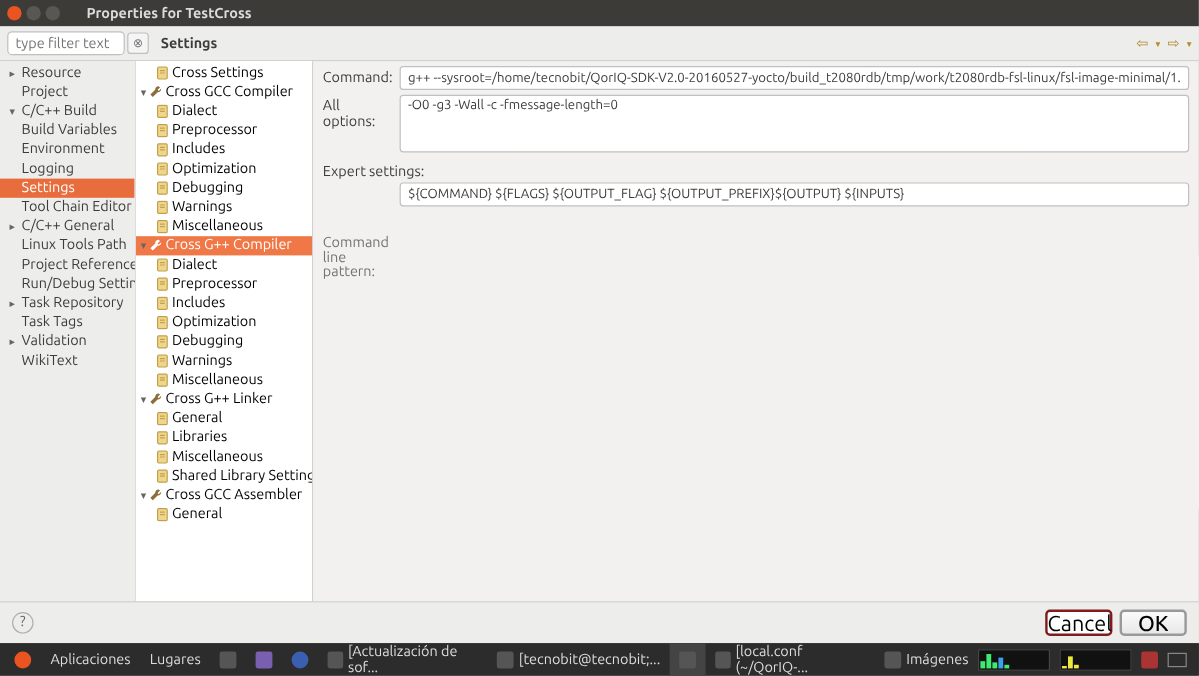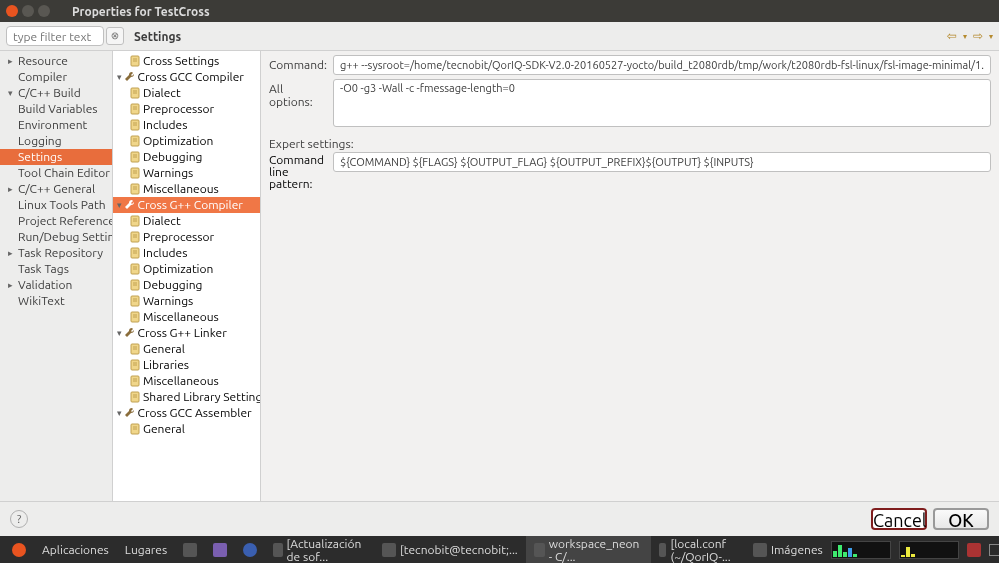--- a/index.html
+++ b/index.html
@@ -25,21 +25,21 @@
     .tree .node { padding: 1px 4px; white-space: nowrap; line-height: 14px; display:flex; align-items:center; gap:2px; cursor: default; }
     .tree .node.lvl1 { padding-left: 16px; }
     .tree .node.selected { background: #f07746; color: #fff; }
     .tree .ticon { width: 12px; height: 12px; display:inline-flex; align-items:center; justify-content:center; }
     .content { flex: 1; padding: 4px 8px; background: #f2f1f0; position: relative; }
     .field-row { display: flex; align-items: flex-start; gap: 6px; margin-bottom: 4px; }
     .field-label { width: 58px; color: #3c3c3c; padding-top: 3px; }
     .field-input { flex: 1; height: 20px; border: 1px solid #c0c0c0; border-radius: 3px; padding: 0 6px; background: #fff; color: #3c3c3c; font-size: 11px; }
     .field-textarea { flex: 1; height: 48px; border: 1px solid #c0c0c0; border-radius: 3px; padding: 2px 6px; background: #fff; color: #3c3c3c; resize: none; font-size: 11px; }
     .expert-label { margin-top: 10px; color: #3c3c3c; }
-    .multiline-label { width: 58px; color: #000000; line-height: 12px; padding-top: 2px; }
+    .multiline-label { width: 58px; color: #737373; line-height: 12px; padding-top: 2px; margin-top: 43px; }
     .footer { display: flex; align-items: center; padding: 6px 10px; border-top: 1px solid #d0d0d0; background: #ededec; }
     .help-btn { width: 18px; height: 18px; border: 1px solid #b0b0b0; border-radius: 50%; text-align: center; line-height: 16px; color: #666; cursor: pointer; }
     .btn { width: 56px; height: 22px; border: 2px solid #7f1d1d; border-radius: 4px; background: #fff; cursor: pointer; margin-left: 6px; font-size: 18px; }
     .btn.primary { background: linear-gradient(#fafafa,#e8e8e8); border-color: #999; font-weight: 500; }
     .taskbar { position: absolute; bottom: 0; left: 0; right: 0; height: 27px; background: #2c2c2c; display: flex; align-items: center; padding: 0 4px; color: #ddd; }
     .tb-item { display: flex; align-items: center; gap: 4px; padding: 0 8px; height: 27px; cursor: pointer; font-size: 11px; }
     .tb-icon { width: 14px; height: 14px; background: #555; border-radius: 2px; display:inline-block; }
     .tb-right { margin-left: auto; display: flex; align-items: center; gap: 8px; padding-right: 6px; }
     .tb-ind { width: 60px; height: 18px; background: #111; border: 1px solid #444; display:flex; align-items:flex-end; gap:1px; padding:1px; }
     .tb-ind span { width:4px; background:#3eea6f; }
@@ -68,21 +68,21 @@
     </div>
   </div>
 
   <div class="body">
     <div class="nav" id="nav-list">
         <div class="item">
           <span class="expander">▸</span>
           <span>Resource</span>
         </div>
         <div class="item lvl1">
-          <span>Compiler</span>
+          <span>Project</span>
         </div>
         <div class="item">
           <span class="expander">▾</span>
           <span>C/C++ Build</span>
         </div>
         <div class="item lvl1">
           <span>Build Variables</span>
         </div>
         <div class="item lvl1">
           <span>Environment</span>
@@ -414,21 +414,20 @@
       <div class="tb-item">
         <span class="tb-icon"></span>
         <span>[Actualización de sof...</span>
       </div>
       <div class="tb-item">
         <span class="tb-icon"></span>
         <span>[tecnobit@tecnobit;...</span>
       </div>
       <div class="tb-item" style="background: rgb(68, 68, 68);">
         <span class="tb-icon"></span>
-        <span>workspace_neon - C/...</span>
       </div>
       <div class="tb-item">
         <span class="tb-icon"></span>
         <span>[local.conf (~/QorIQ-...</span>
       </div>
       <div class="tb-item">
         <span class="tb-icon"></span>
         <span>Imágenes</span>
       </div>
     </div>

